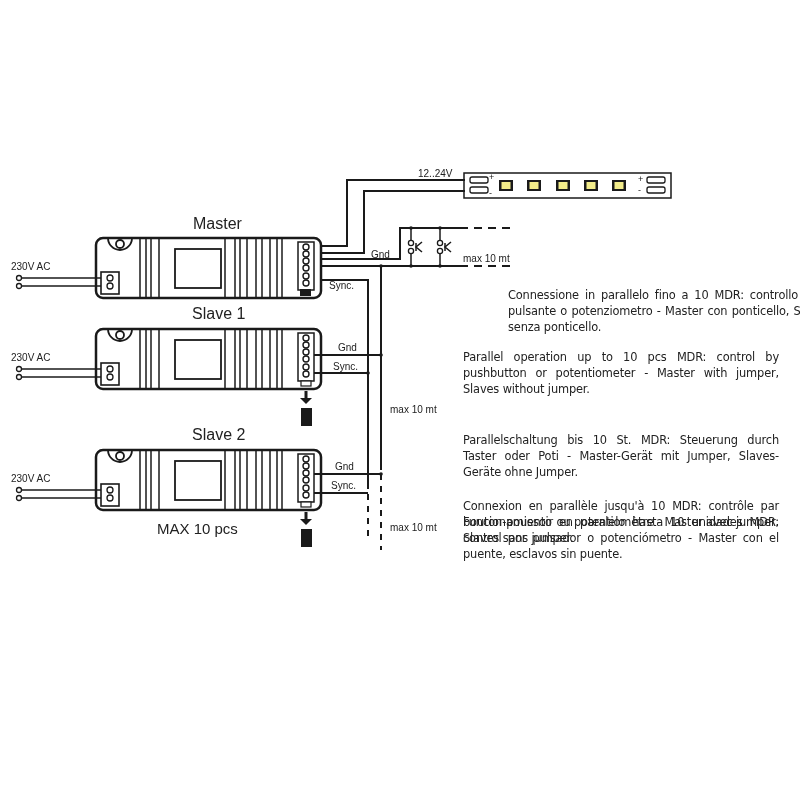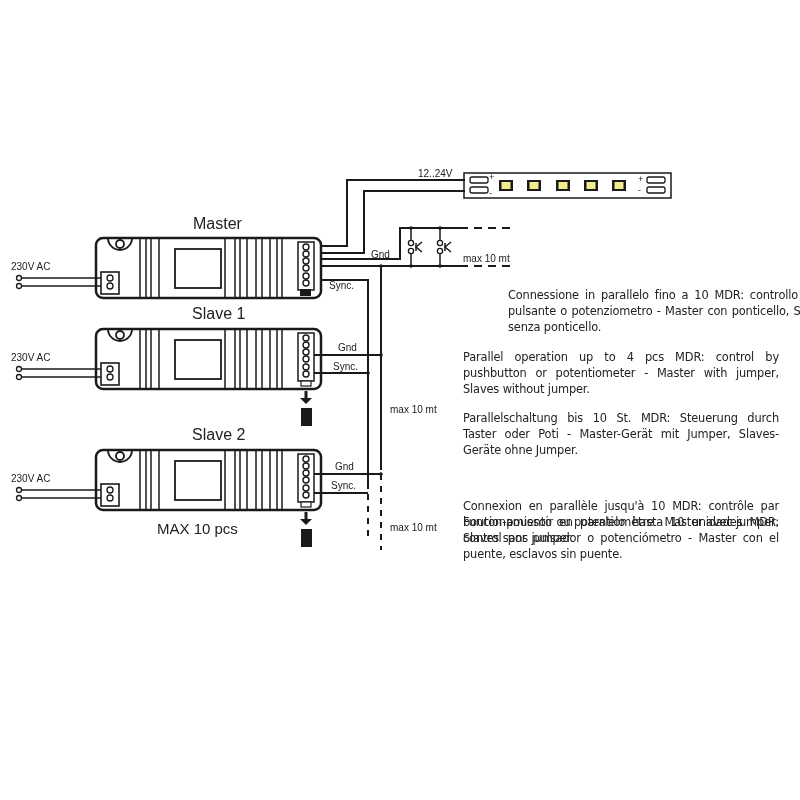--- a/index.html
+++ b/index.html
@@ -234,16 +234,16 @@
     <text class="lbl small" x="331" y="277">Sync.</text>
     <line class="wire" x1="314" y1="281" x2="368" y2="281"></line>
     <text class="lbl title" x="157" y="322" style="font-size:15px">MAX 10 pcs</text>
   </g>
 
   <text class="lbl small" x="390" y="413">max 10 mt</text>
   <text class="lbl small" x="390" y="531">max 10 mt</text>
 </svg>
 
 <div class="txt-block" style="top:287px;margin-left:45px;">Connessione in parallelo fino a 10 MDR: controllo con pulsante o potenziometro - Master  con ponticello, Slave senza ponticello.</div>
-<div class="txt-block" style="top:349px;">Parallel operation up to 4 pcs MDR: control by pushbutton or potentiometer - Master with jumper, Slaves without jumper.</div>
-<div class="txt-block" style="top:410px;">Parallelschaltung bis 10 St. MDR: Steuerung durch Taster oder Poti - Master-Gerät mit Jumper, Slaves-Geräte ohne Jumper.</div>
+<div class="txt-block" style="top:349px;">Parallel operation up to 10 pcs MDR: control by pushbutton or potentiometer - Master with jumper, Slaves without jumper.</div>
+<div class="txt-block" style="top:432px;">Parallelschaltung bis 10 St. MDR: Steuerung durch Taster oder Poti - Master-Gerät mit Jumper, Slaves-Geräte ohne Jumper.</div>
 <div class="txt-block" style="top:498px;">Connexion en parallèle jusqu'à 10 MDR: contrôle par bouton-poussoir ou potentiomètre - Master avec jumper, Slaves sans jumper.</div>
 <div class="txt-block" style="top:514px;">Funcionamiento en paralelo hasta 10 unidades MDR: control por pulsador o potenciómetro - Master con el puente, esclavos sin puente.</div>
 
 </body></html>

